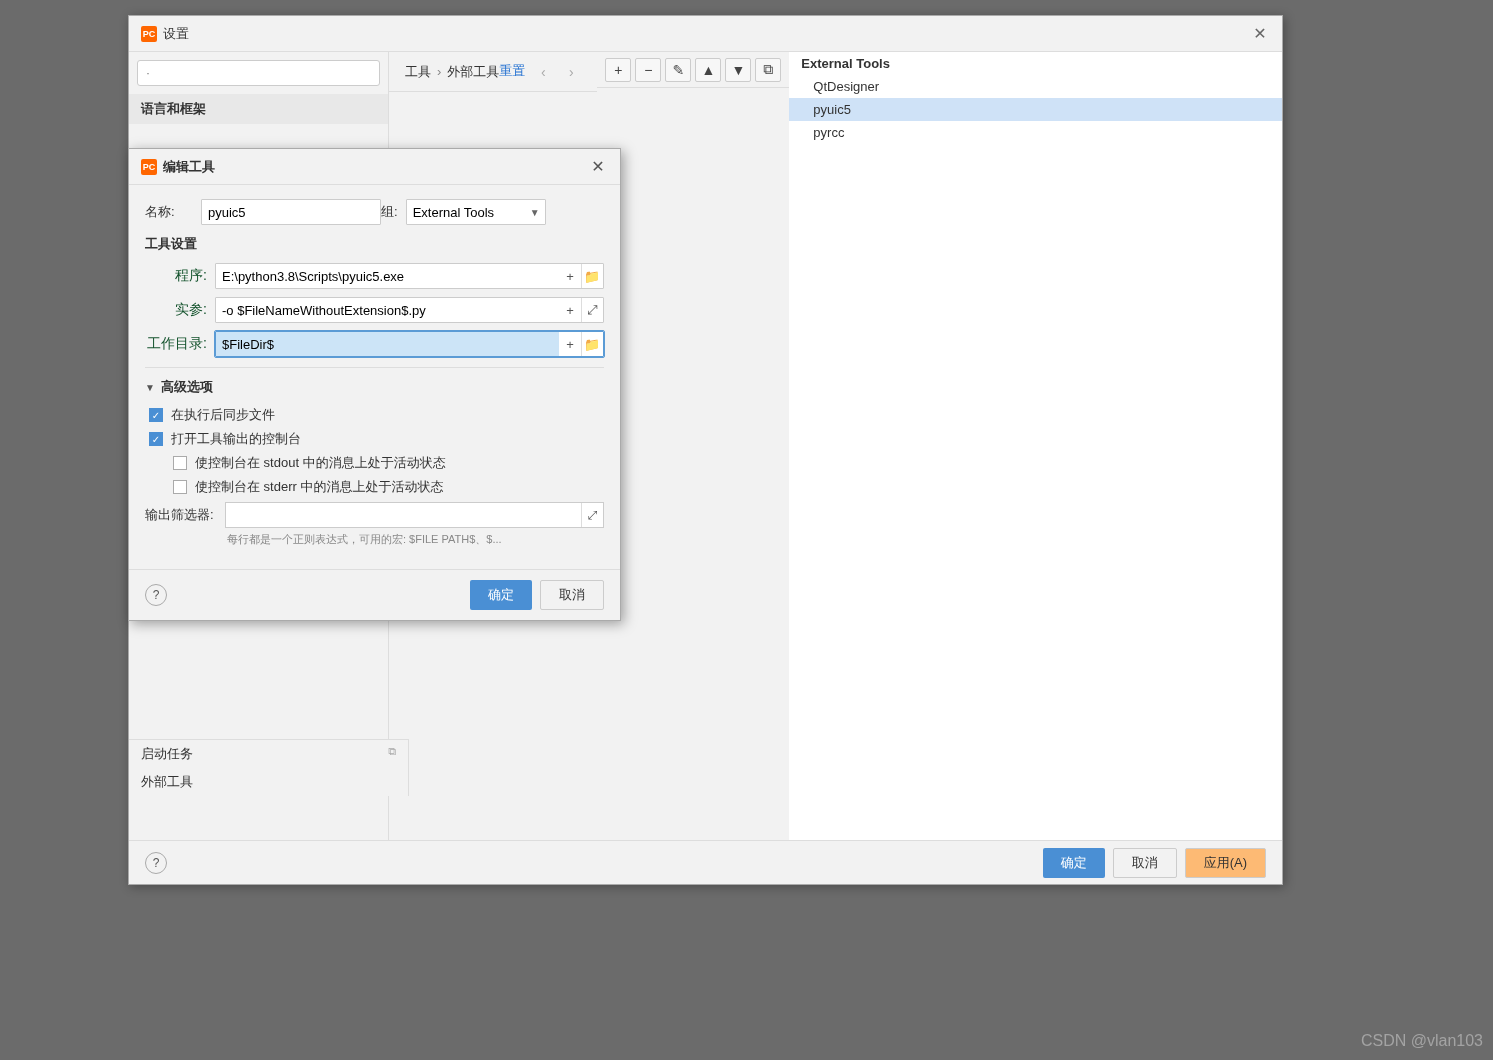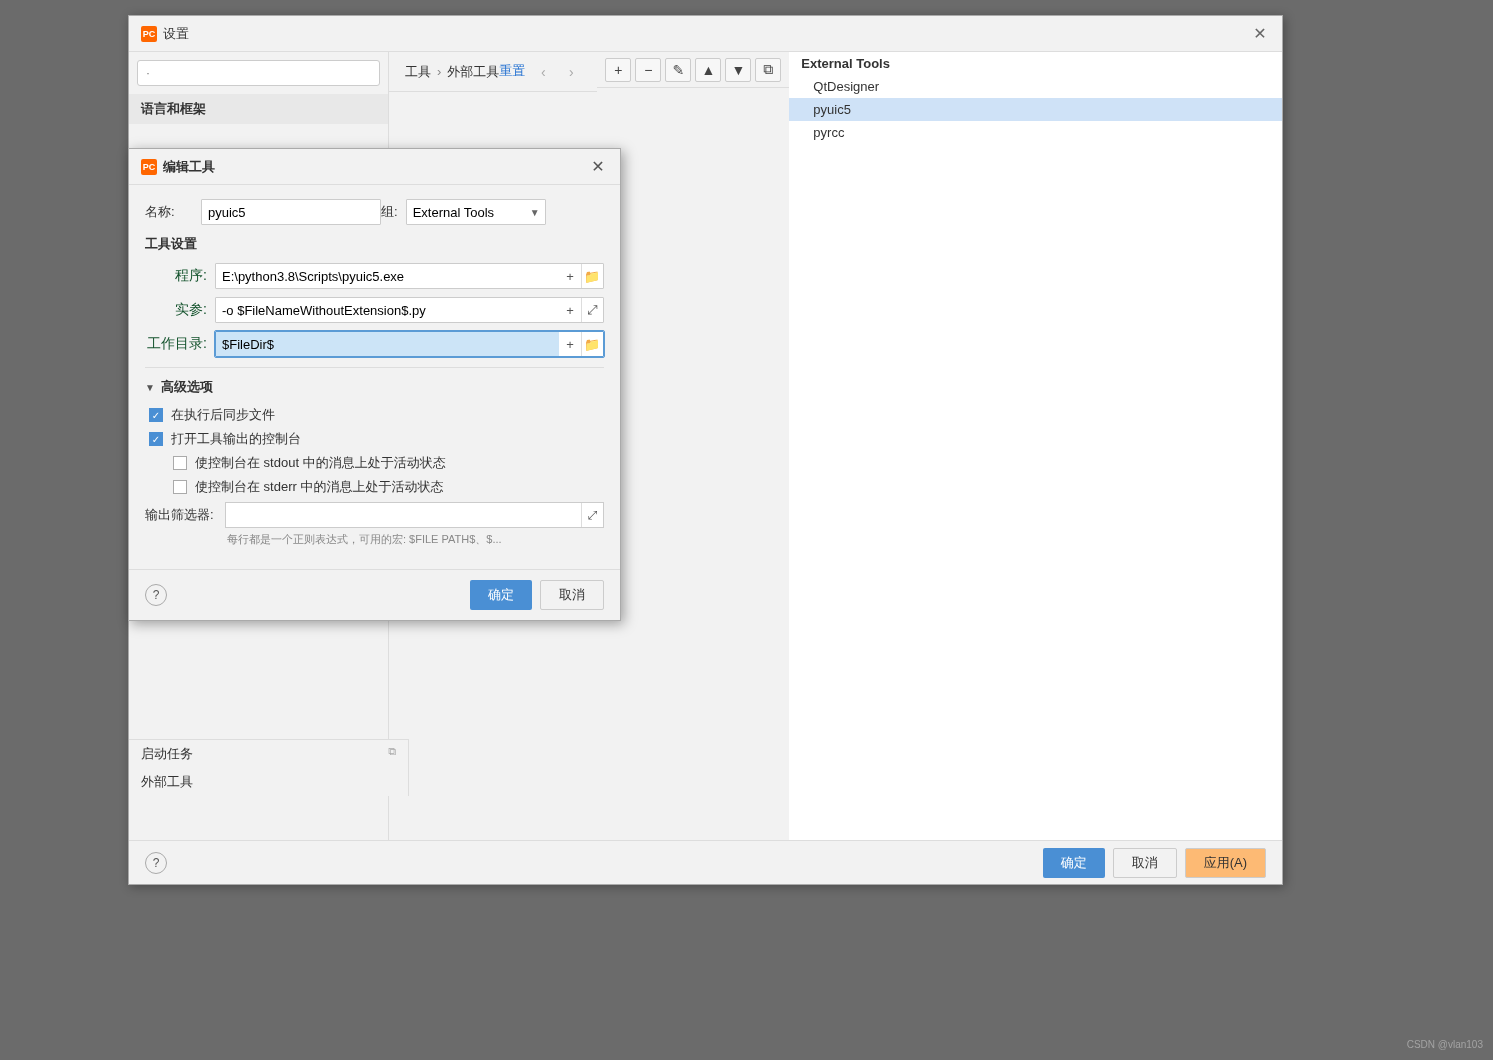--- a/index.html
+++ b/index.html
@@ -598,21 +598,21 @@
 
     .dialog-footer-btns {
       display: flex;
       gap: 8px;
     }
 
     .watermark {
       position: absolute;
       bottom: 10px;
       right: 10px;
-      font-size: 10px;
+      font-size: 16px;
       color: rgba(200,200,200,0.6);
     }
   </style>
 </head>
 <body>
 
 <div class="settings-window">
 
   <div class="settings-titlebar">
     <div class="settings-title-left">

